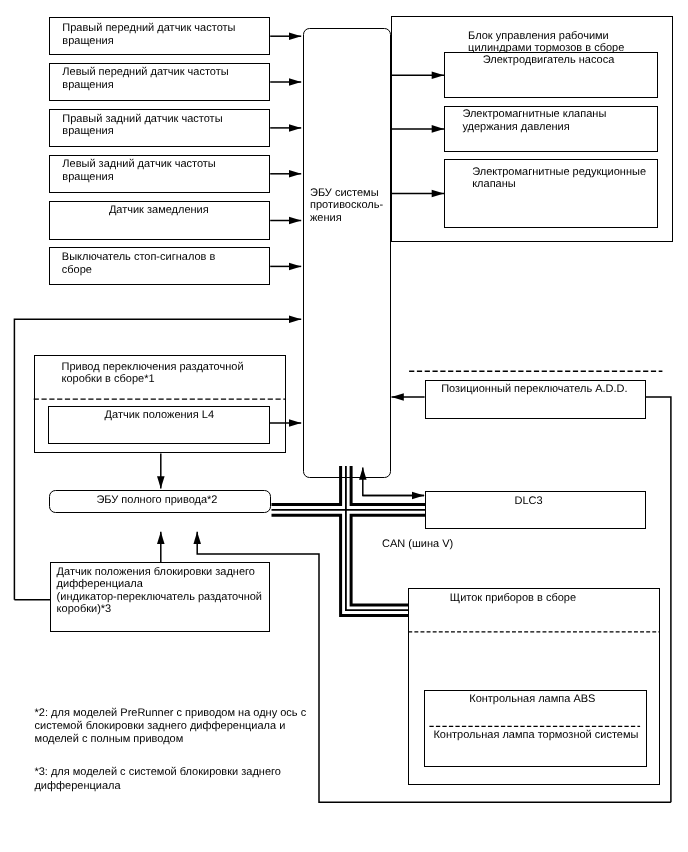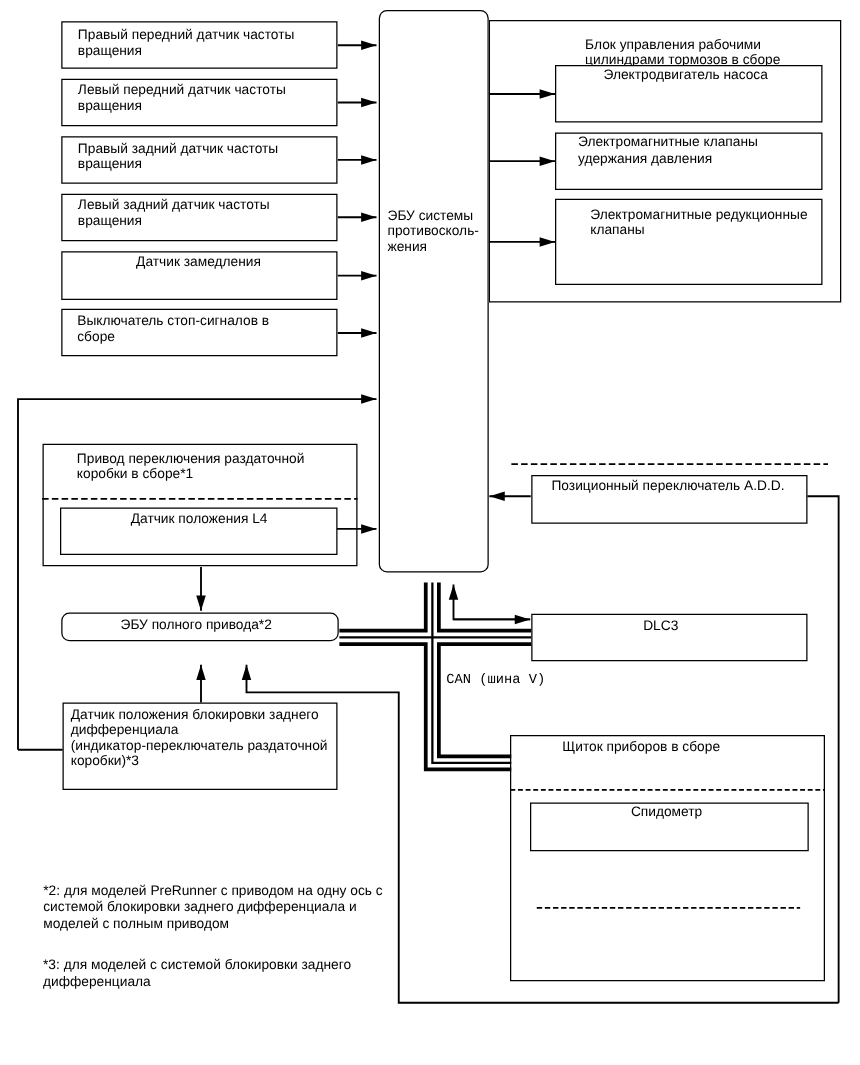--- a/index.html
+++ b/index.html
@@ -37,21 +37,21 @@
 вращения</div>
   </div>
   <div class="box" style="left:48.8px;top:201.4px;width:221.4px;height:38.2px;padding-left:16px;">
     <div class="lbl ctr" style="left:-1.7px;top:1.5px;width:221.4px;">Датчик замедления</div>
   </div>
   <div class="box" style="left:48.8px;top:247.4px;width:221.4px;height:38px;">
     <div class="lbl" style="left:12px;top:2.9px;">Выключатель стоп-сигналов в
 сборе</div>
   </div>
 
-  <div class="box thin rbox" style="left:303px;top:8px;width:88px;height:450px;">
+  <div class="box thin rbox" style="left:303px;top:28px;width:88px;height:450px;">
     <div class="lbl" style="left:6px;top:157.5px;">ЭБУ системы
 противосколь-
 жения</div>
   </div>
 
   <div class="box thin" style="left:391.1px;top:15.5px;width:281.6px;height:226.4px;">
     <div class="lbl" style="left:76px;top:13px;">Блок управления рабочими
 цилиндрами тормозов в сборе</div>
   </div>
   <div class="box" style="left:444.2px;top:106px;width:214.1px;height:45.8px;">
@@ -86,27 +86,28 @@
     <div class="lbl" style="left:5.5px;top:2.7px;">Датчик положения блокировки заднего
 дифференциала
 (индикатор-переключатель раздаточной
 коробки)*3</div>
   </div>
 
   <div class="box" style="left:425px;top:490.6px;width:220.5px;height:38.7px;">
     <div class="lbl ctr" style="left:-7.7px;top:3px;width:220.5px;">DLC3</div>
   </div>
 
-  <div class="lbl" style="left:357px;top:538px;font-family:Liberation Mono, monospace;">CAN (шина V)</div>
+  <div class="lbl" style="left:382px;top:538px;">CAN (шина V)</div>
 
   <div class="box" style="left:408.3px;top:587.7px;width:251.5px;height:197.3px;">
     <div class="lbl ctr" style="left:-22.1px;top:3px;width:251.5px;">Щиток приборов в сборе</div>
   </div>
-  <div class="box" style="left:424.4px;top:642px;width:222.7px;height:38.5px;">
-    <div class="lbl ctr" style="left:-3.5px;top:1px;width:222.7px;">Спидометр</div>
+  <div class="box" style="left:424.4px;top:689.5px;width:222.7px;height:77.3px;">
+    <div class="lbl ctr" style="left:-4.4px;top:2.9px;width:222.7px;">Контрольная лампа ABS</div>
+    <div class="lbl ctr" style="left:-0.8px;top:38.3px;width:222.7px;">Контрольная лампа тормозной системы</div>
   </div>
 
   <div class="lbl fn" style="left:34.6px;top:706.6px;">*2: для моделей PreRunner с приводом на одну ось с
 системой блокировки заднего дифференциала и
 моделей с полным приводом</div>
   <div class="lbl fn" style="left:34.4px;top:766.4px;">*3: для моделей с системой блокировки заднего
 дифференциала</div>
 
   <svg width="688" height="852" viewBox="0 0 688 852">
     <defs>

